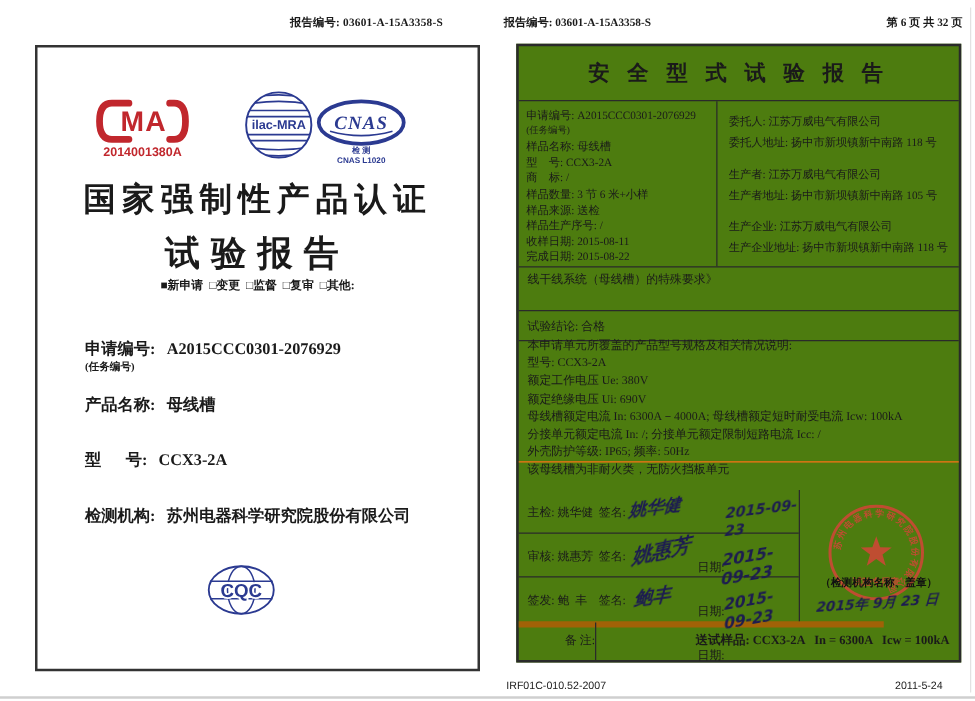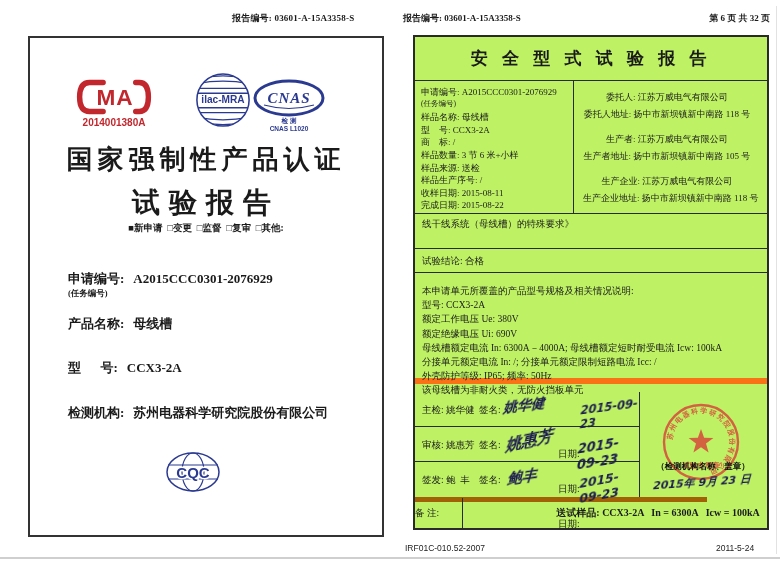--- a/index.html
+++ b/index.html
@@ -26,50 +26,50 @@
   .lp-title2{left:0;top:146px;width:352px;text-align:center;font-size:28px;font-weight:bold;letter-spacing:9px;}
   .lp-checks{left:0;top:184px;width:352px;text-align:center;font-size:9.5px;font-weight:bold;}
   .lp-field{left:38px;font-size:13px;font-weight:bold;}
   .lp-field .val{margin-left:9px;}
   .lp-note{left:38px;font-size:8.5px;font-weight:bold;}
   .cqc-svg{left:134px;top:412px;width:58px;height:44px;}
 
   
   .rp-repno{top:12px;left:403px;font-size:9px;font-weight:bold;}
   .rp-page{top:12px;left:684px;width:86px;text-align:right;font-size:9px;font-weight:bold;}
-  .rt{left:413px;top:35px;width:356px;height:495px;border:2px solid #2a2a2a;background:#bef264;box-sizing:border-box;}
+  .rt{left:413px;top:35px;width:356px;height:495px;border:2px solid #2a2a2a;background:#4d7c0f;box-sizing:border-box;}
   .rt-title{left:0;top:0;width:352px;height:43px;line-height:43px;text-align:center;
     font-size:17px;font-weight:bold;letter-spacing:5px;border-bottom:1px solid #2a2a2a;}
   .rt-info{left:0;top:44px;width:352px;height:132px;border-bottom:1px solid #2a2a2a;}
   .rt-info-l{left:0;top:0;width:159px;height:132px;border-right:1px solid #2a2a2a;padding:5px 0 0 6px;box-sizing:border-box;}
   .rt-info-l .line{height:12.6px;font-size:9px;}
   .rt-info-l .line.small{font-size:7.5px;}
-  .rt-info-r{left:160px;top:0;width:192px;height:132px;padding:10px 16px 0 8px;box-sizing:border-box;text-align:center;}
+  .rt-info-r{left:160px;top:0;width:192px;height:132px;padding:10px 16px 0 8px;box-sizing:border-box;}
   .rt-info-r .line{height:17px;font-size:9px;}
   .rt-info-r .gap{height:8px;}
   .rt-std{left:0;top:177px;width:352px;height:35px;border-bottom:1px solid #2a2a2a;padding:4px 7px 0 7px;box-sizing:border-box;font-size:9.5px;line-height:13.5px;}
   .rt-con{left:0;top:213px;width:352px;height:23px;border-bottom:1px solid #2a2a2a;padding:5px 7px 0 7px;box-sizing:border-box;font-size:9.5px;}
-  .rt-specs{left:0;top:242px;width:352px;height:105px;border-bottom:6px solid #f97316;padding:5px 7px 0 7px;box-sizing:border-box;font-size:9.5px;line-height:14.2px;}
+  .rt-specs{left:0;top:228px;width:352px;height:105px;border-bottom:1px solid #f97316;padding:5px 7px 0 7px;box-sizing:border-box;font-size:9.5px;line-height:14.2px;}
   .rt-sig{left:0;top:355px;width:292px;height:105px;border-bottom:5px solid #a16207;}
   .sig-l{left:0;top:0;width:224px;height:105px;border-right:1px solid #2a2a2a;}
   .sig-row{left:0;width:224px;font-size:9.5px;}
   .sig-row .role{position:absolute;left:7px;top:12px;}
   .sig-row .slab{position:absolute;left:64px;top:12px;}
   .sig-row .dlab{position:absolute;left:143px;top:8px;margin-top:48px;}
   .handwrite{display:inline-block;font-style:italic;font-weight:bold;color:#1c1c50;
     font-family:"DejaVu Sans",sans-serif;transform:rotate(-7deg) skewX(-10deg);filter:blur(.2px);}
   .sig1{top:0;height:34px;border-bottom:1px solid #2a2a2a;}
   .sig2{top:35px;height:34px;border-bottom:1px solid #2a2a2a;}
   .sig3{top:70px;height:35px;}
   .stamp-cell{left:224px;top:0;width:128px;height:105px;}
   .stamp-svg{left:0;top:0;width:128px;height:105px;}
   .stamp-cap{left:0;top:69px;width:128px;text-align:center;font-size:8.5px;font-weight:bold;color:#111;z-index:3;}
   .stamp-date{left:14px;top:83px;z-index:3;font-size:11px;}
   .rt-remark{left:0;top:461px;width:352px;height:30px;}
-  .remark-lab{left:0;top:0;width:48px;height:30px;border-right:1px solid #2a2a2a;text-align:left;line-height:30px;font-size:9.5px;box-sizing:border-box;}
+  .remark-lab{left:0;top:0;width:62px;height:30px;border-right:1px solid #2a2a2a;text-align:right;line-height:30px;font-size:9.5px;box-sizing:border-box;}
   .remark-txt{left:55px;top:0;width:290px;height:30px;text-align:center;line-height:30px;font-size:10px;font-weight:bold;padding-left:43px;}
   .foot-code{left:405px;top:543px;font-size:8.5px;font-family:"Liberation Sans",sans-serif;color:#222;}
   .foot-date{left:716px;top:543px;font-size:8.5px;font-family:"Liberation Sans",sans-serif;color:#222;}
 </style>
 </head>
 <body>
 
 <div class="abs edge-b"></div>
 <div class="abs edge-r"></div>
 

